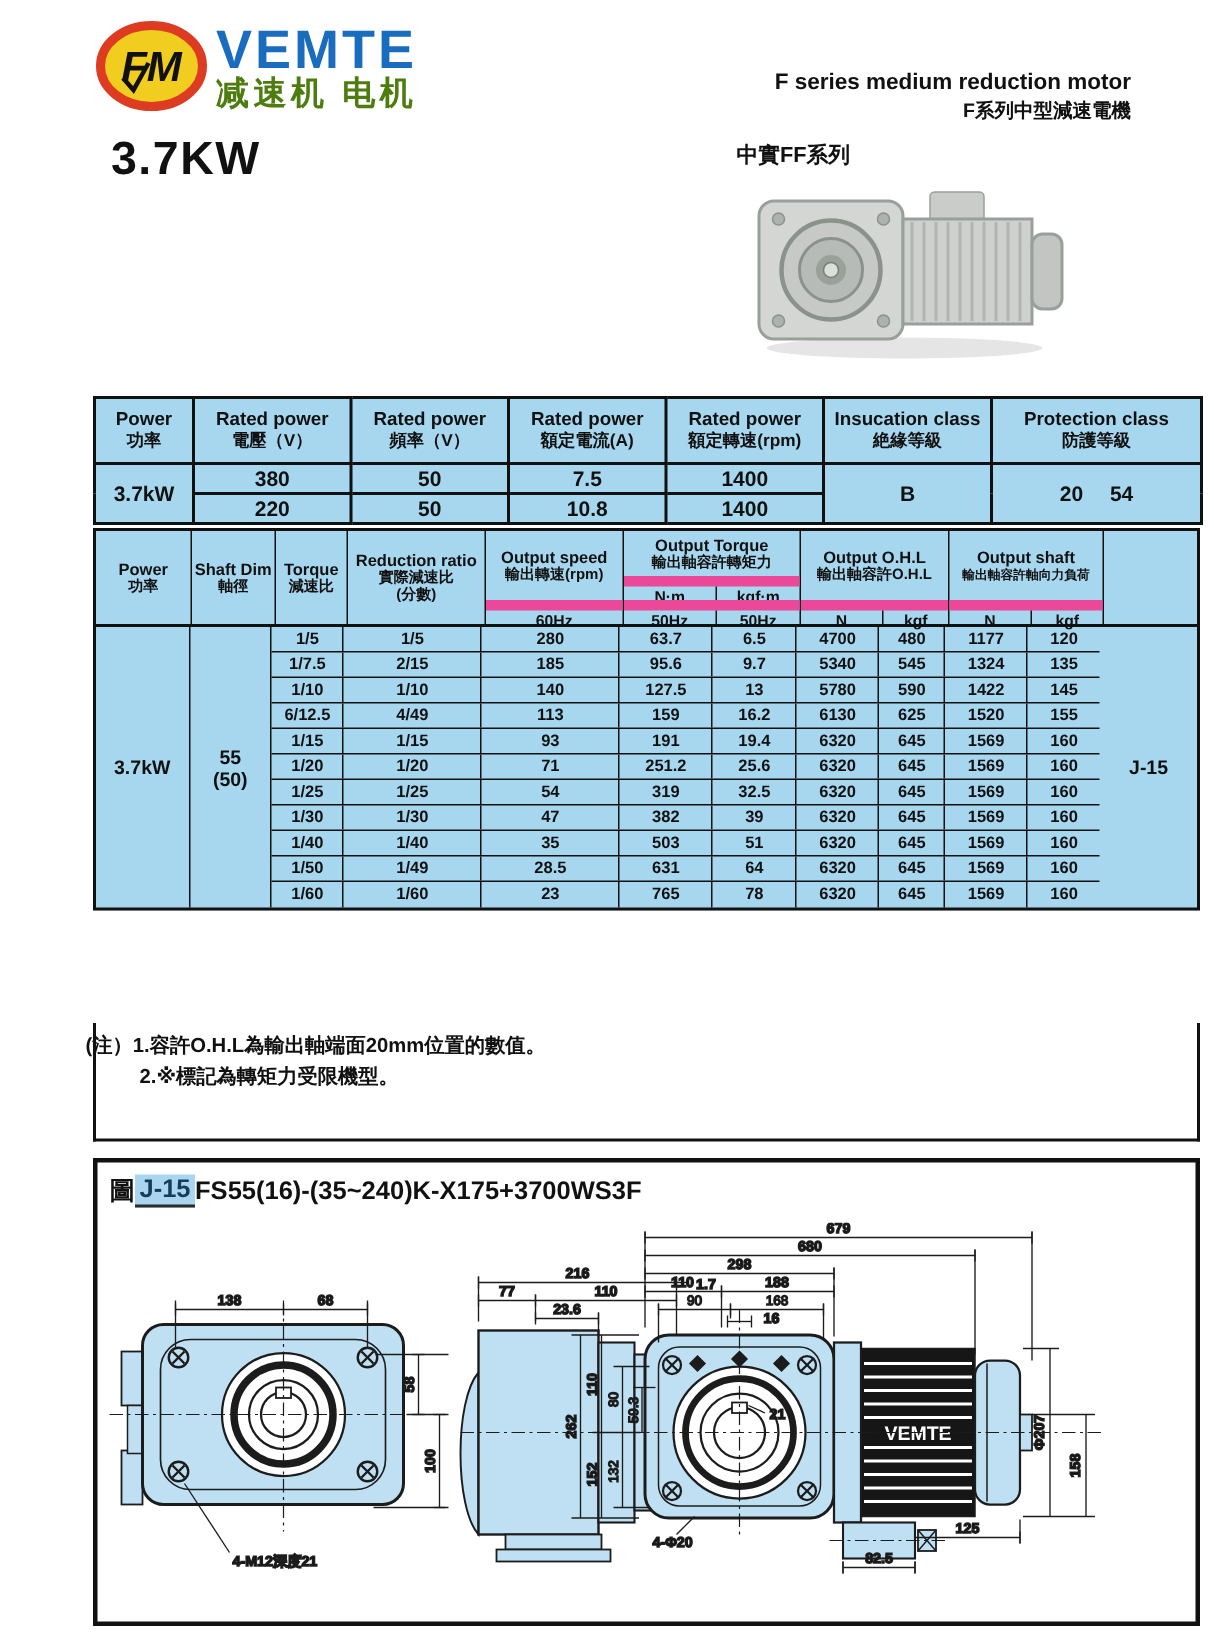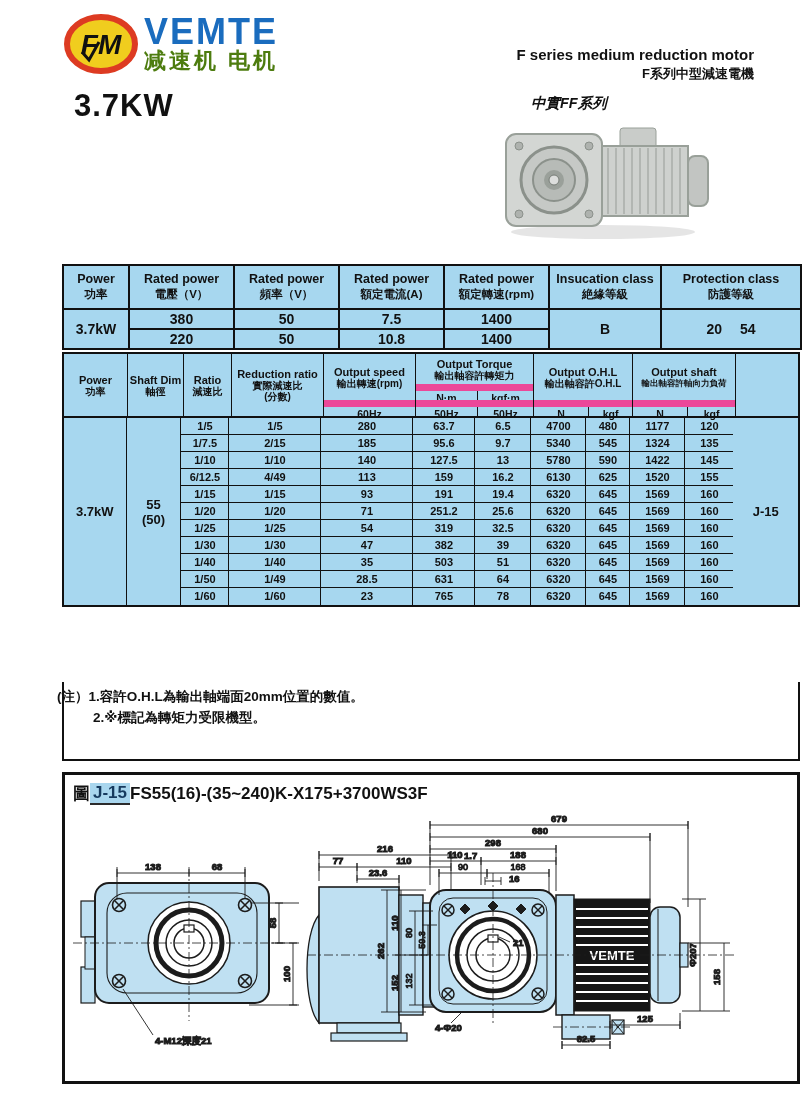--- a/index.html
+++ b/index.html
@@ -1,28 +1,28 @@
 <!DOCTYPE html>
 <html><head>
 <meta charset="utf-8">
 <style>
   * { box-sizing: border-box; margin: 0; padding: 0; }
   html,body { width:809px; height:1100px; background:#fff; position:relative;
     font-family:"Liberation Sans","DejaVu Sans",sans-serif; color:#111; }
   .abs { position:absolute; }
 
   
-  #logo-block { left:64px; top:14px; display:flex; align-items:center; gap:6px; }
+  #logo-block { left:64px; top:14px; display:flex; align-items:flex-end; gap:6px; }
   .brand-name { font-size:36px; font-weight:bold; color:#1a6cbe; letter-spacing:2px; line-height:34px; }
   .brand-sub  { font-size:22px; font-weight:bold; color:#4d7c0f; letter-spacing:3px; line-height:24px; }
   #header-right { right:55px; top:46px; text-align:right; }
   .title-en { font-size:15px; font-weight:bold; }
   .title-zh { font-size:13px; font-weight:bold; margin-top:2px; }
   #power-title { left:74px; top:88px; font-size:31px; font-weight:bold; letter-spacing:1px; }
-  #series-label { left:531px; top:94px; font-size:14.5px; font-weight:bold;font-style:italic; }
+  #series-label { left:491px; top:94px; font-size:14.5px; font-weight:bold; }
   #product-photo { left:498px; top:124px; }
 
   
   #spec-table { left:62px; top:264px; width:738px; border-collapse:collapse; table-layout:fixed; }
   #spec-table td, #spec-table th { border:2px solid #111; background:#a7d7ef; text-align:center;
       font-weight:bold; padding:0; vertical-align:middle; }
   #spec-table th { height:44px; font-size:12.5px; line-height:15px; }
   #spec-table td { height:20px; font-size:14px; }
   .th-zh { font-size:11.5px; display:block; }
   .wsp { word-spacing:14px; }
@@ -167,21 +167,21 @@
   <div class="rth">
     <div class="hc w-power">
       <span class="hen">Power</span>
       <span class="hzh">功率</span>
       </div>
     <div class="hc w-shaft">
       <span class="hen">Shaft Dim</span>
       <span class="hzh">軸徑</span>
       </div>
     <div class="hc w-ratio">
-      <span class="hen">Ratio</span>
+      <span class="hen">Torque</span>
       <span class="hzh">減速比</span>
       </div>
     <div class="hc w-reduction">
       <span class="hen">Reduction ratio</span>
       <span class="hzh">實際減速比</span>
       <span class="hzh">(分數)</span>
       </div>
     <div class="hgroup w-speed">
       <div class="hc title">
           <span class="hen">Output speed</span>

